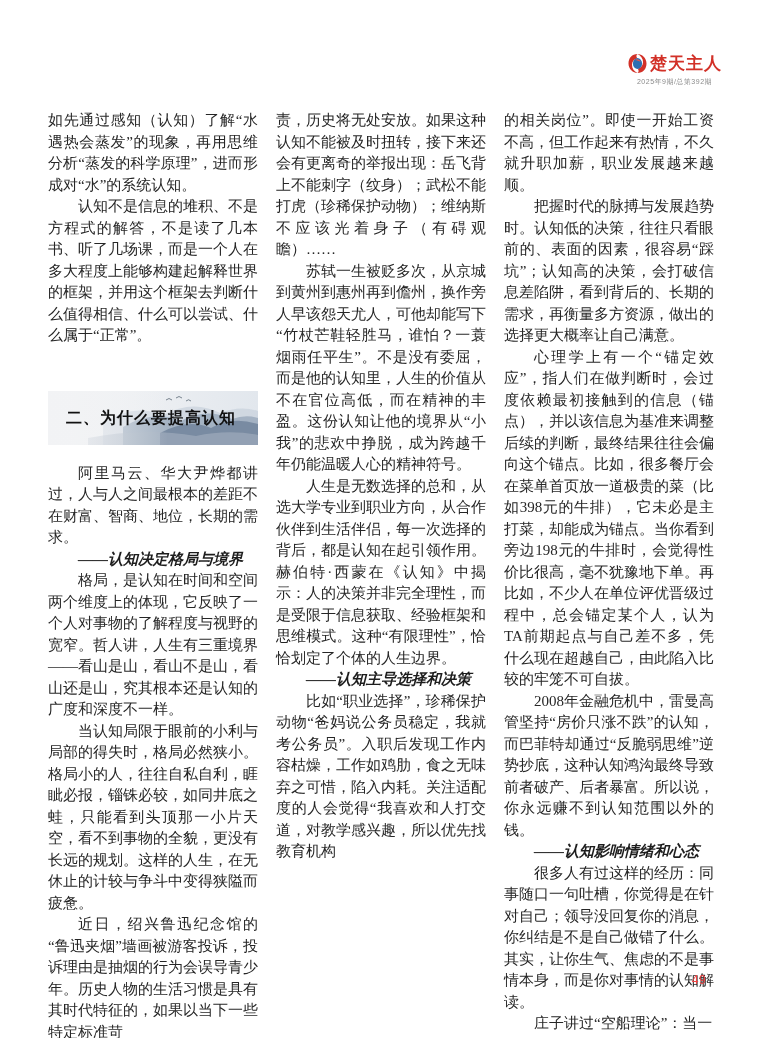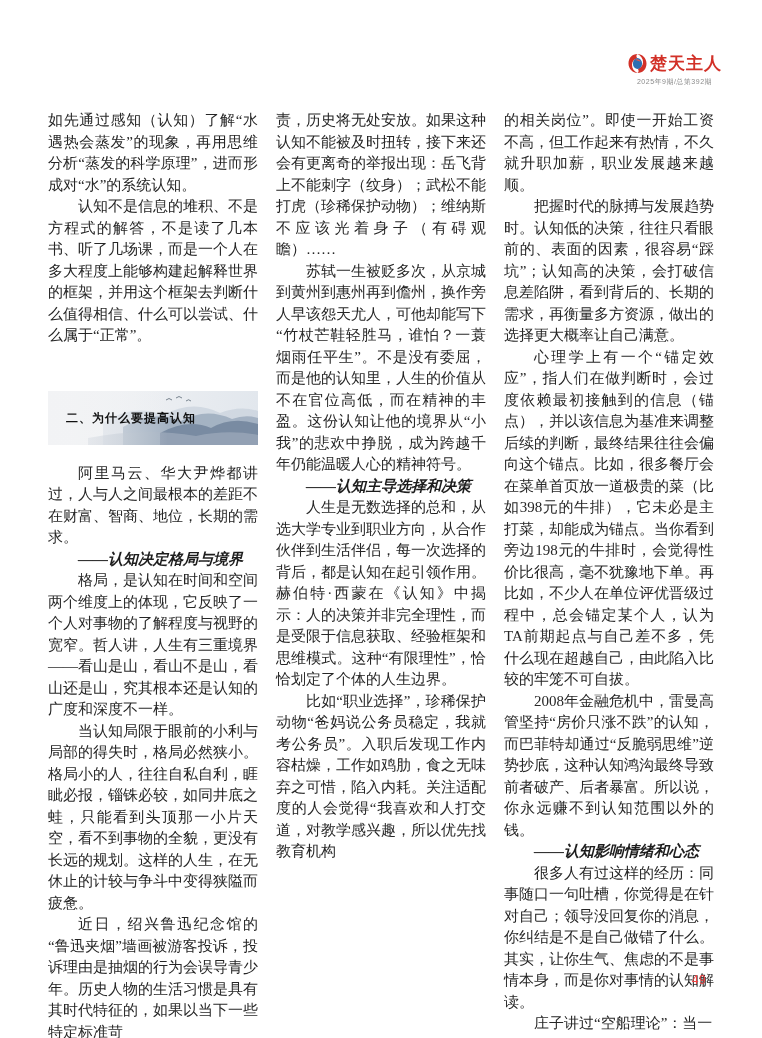--- a/index.html
+++ b/index.html
@@ -55,21 +55,21 @@
     position:relative;
     width:210px; height:54px;
     margin:44px 0 18px 0;
     background:linear-gradient(90deg,#f4f5f6 0%,#eef0f3 40%,#e2e7ed 100%);
     overflow:hidden;
   }
   .section-banner svg { position:absolute; right:0; top:0; }
   .section-banner .banner-title {
     position:absolute; left:18px; top:50%; transform:translateY(-50%);
     font-family:"Liberation Sans","DejaVu Sans",sans-serif;
-    font-weight:bold; font-size:12px; color:#111;
+    font-weight:bold; font-size:16px; color:#111;
     letter-spacing:1px; white-space:nowrap;
   }
 
   
   .page-number {
     position:absolute; right:56px; top:974px;
     font-size:12px; color:#ef4444;
     font-family:Liberation Mono, monospace;
   }
 </style>
@@ -128,22 +128,22 @@
           <p class="para body-indent">当认知局限于眼前的小利与局部的得失时，格局必然狭小。格局小的人，往往自私自利，睚眦必报，锱铢必较，如同井底之蛙，只能看到头顶那一小片天空，看不到事物的全貌，更没有长远的规划。这样的人生，在无休止的计较与争斗中变得狭隘而疲惫。</p>
           <p class="para body-indent">近日，绍兴鲁迅纪念馆的“鲁迅夹烟”墙画被游客投诉，投诉理由是抽烟的行为会误导青少年。历史人物的生活习惯是具有其时代特征的，如果以当下一些特定标准苛</p>
         </div>
     </div>
 
     <div class="column">
       <div>
 
       <p class="para body-flush">责，历史将无处安放。如果这种认知不能被及时扭转，接下来还会有更离奇的举报出现：岳飞背上不能刺字（纹身）；武松不能打虎（珍稀保护动物）；维纳斯不应该光着身子（有碍观瞻）……</p>
           <p class="para body-indent">苏轼一生被贬多次，从京城到黄州到惠州再到儋州，换作旁人早该怨天尤人，可他却能写下“竹杖芒鞋轻胜马，谁怕？一蓑烟雨任平生”。不是没有委屈，而是他的认知里，人生的价值从不在官位高低，而在精神的丰盈。这份认知让他的境界从“小我”的悲欢中挣脱，成为跨越千年仍能温暖人心的精神符号。</p>
+          <p class="para body-indent">人生是无数选择的总和，从选大学专业到职业方向，从合作伙伴到生活伴侣，每一次选择的背后，都是认知在起引领作用。赫伯特·西蒙在《认知》中揭示：人的决策并非完全理性，而是受限于信息获取、经验框架和思维模式。这种“有限理性”，恰恰划定了个体的人生边界。</p>
           <p class="para subhead">——认知主导选择和决策</p>
-          <p class="para body-indent">人生是无数选择的总和，从选大学专业到职业方向，从合作伙伴到生活伴侣，每一次选择的背后，都是认知在起引领作用。赫伯特·西蒙在《认知》中揭示：人的决策并非完全理性，而是受限于信息获取、经验框架和思维模式。这种“有限理性”，恰恰划定了个体的人生边界。</p>
           <p class="para body-indent">比如“职业选择”，珍稀保护动物“爸妈说公务员稳定，我就考公务员”。入职后发现工作内容枯燥，工作如鸡肋，食之无味弃之可惜，陷入内耗。关注适配度的人会觉得“我喜欢和人打交道，对教学感兴趣，所以优先找教育机构</p>
         </div>
     </div>
 
     <div class="column">
       <div>
 
       <p class="para body-flush">的相关岗位”。即使一开始工资不高，但工作起来有热情，不久就升职加薪，职业发展越来越顺。</p>
           <p class="para body-indent">把握时代的脉搏与发展趋势时。认知低的决策，往往只看眼前的、表面的因素，很容易“踩坑”；认知高的决策，会打破信息差陷阱，看到背后的、长期的需求，再衡量多方资源，做出的选择更大概率让自己满意。</p>
           <p class="para body-indent">心理学上有一个“锚定效应”，指人们在做判断时，会过度依赖最初接触到的信息（锚点），并以该信息为基准来调整后续的判断，最终结果往往会偏向这个锚点。比如，很多餐厅会在菜单首页放一道极贵的菜（比如398元的牛排），它未必是主打菜，却能成为锚点。当你看到旁边198元的牛排时，会觉得性价比很高，毫不犹豫地下单。再比如，不少人在单位评优晋级过程中，总会锚定某个人，认为TA前期起点与自己差不多，凭什么现在超越自己，由此陷入比较的牢笼不可自拔。</p>

